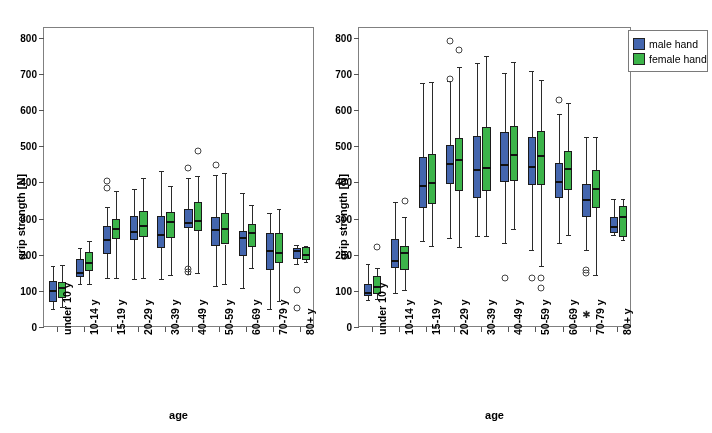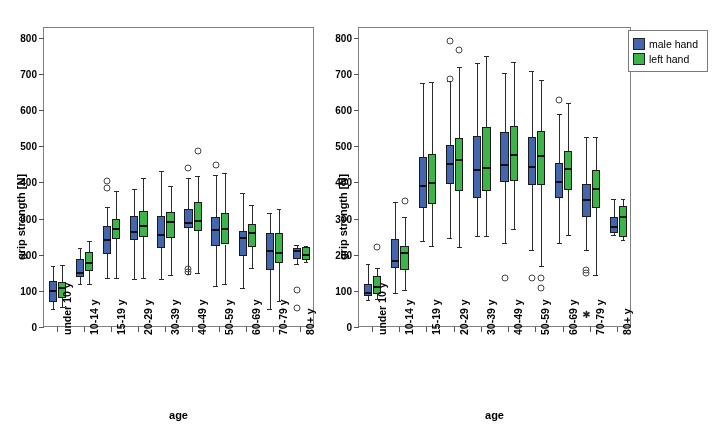--- a/index.html
+++ b/index.html
@@ -407,17 +407,17 @@
       <div class="xtick-lbl" style="left: 303.35px; top: 335px;">80+ y</div>
     </div>
 
   <div id="legend">
     <div class="leg-row">
       <span class="leg-swatch" id="leg-sw-0" style="background: rgb(68, 102, 174);"></span>
       <span class="leg-txt">male hand</span>
     </div>
     <div class="leg-row">
       <span class="leg-swatch" id="leg-sw-1" style="background: rgb(60, 180, 74);"></span>
-      <span class="leg-txt">left hand</span>
+      <span class="leg-txt">female hand</span>
     </div>
   </div>
 
 </div>
 
 </body></html>

